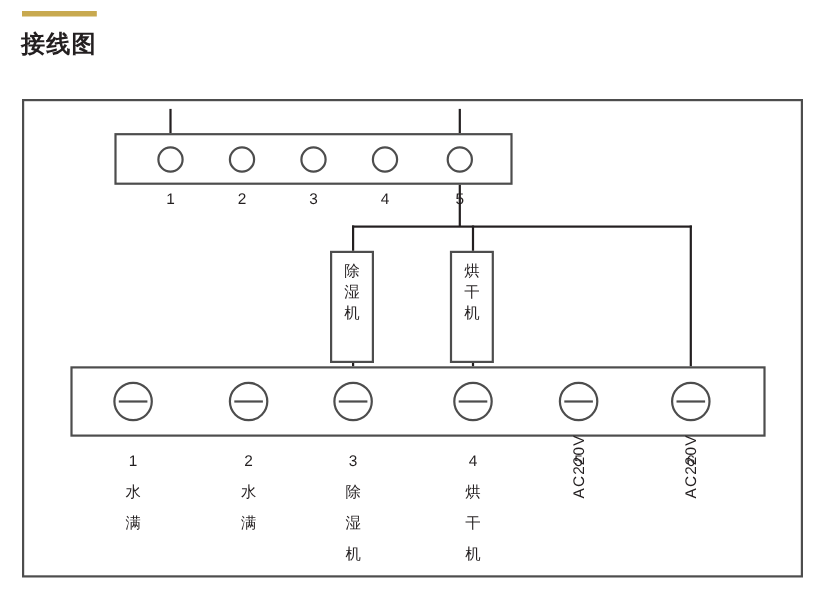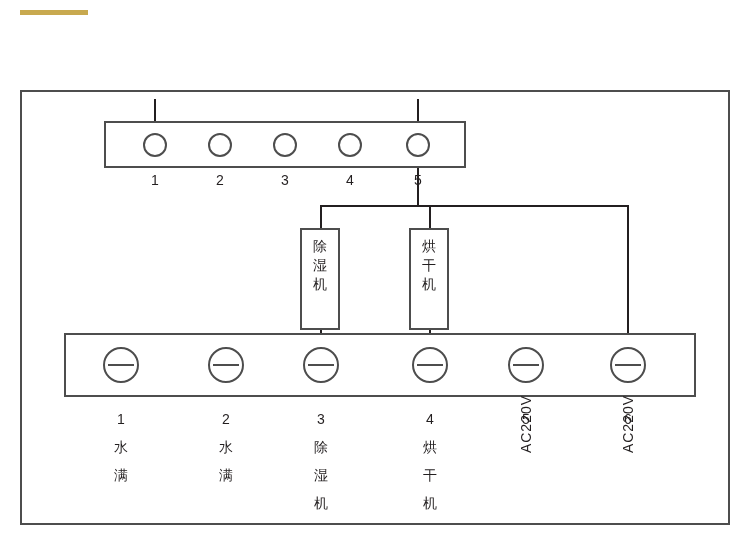--- a/index.html
+++ b/index.html
@@ -149,20 +149,21 @@
     text-align: center;
     letter-spacing: 1px;
   }
 </style>
 </head>
 <body>
 
 <div class="page">
 
   <div class="title-rule"></div>
+  <div class="page-title">接线图</div>
 
   <div class="frame"></div>
 
   <div class="wire v" style="left:154px; top:99px; height:23px;"></div>
   <div class="wire v" style="left:417px; top:99px; height:23px;"></div>
 
   <div class="top-block"></div>
   <div class="top-hole" style="left:143px; top:133px;"></div>
   <div class="top-hole" style="left:208px; top:133px;"></div>
   <div class="top-hole" style="left:273px; top:133px;"></div>

